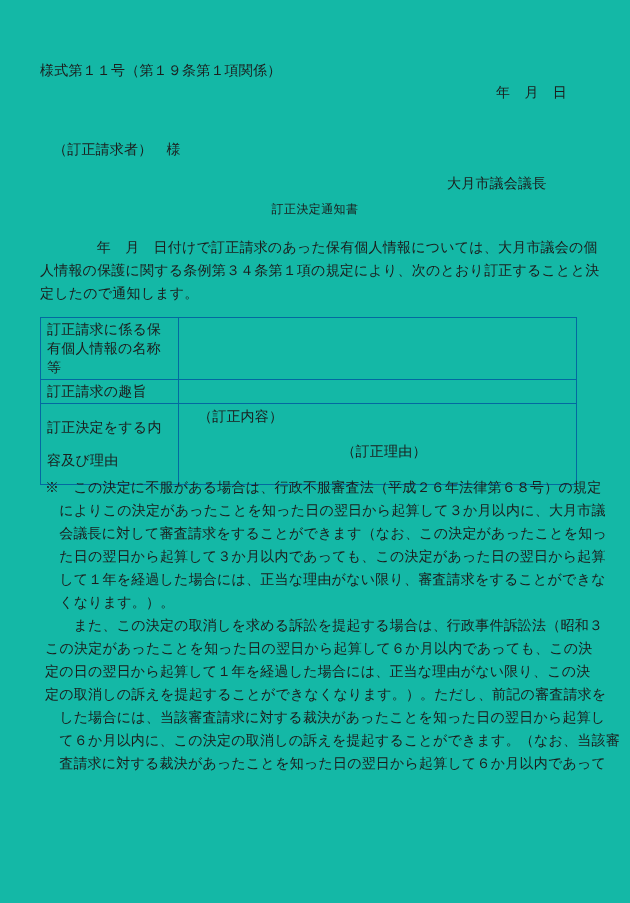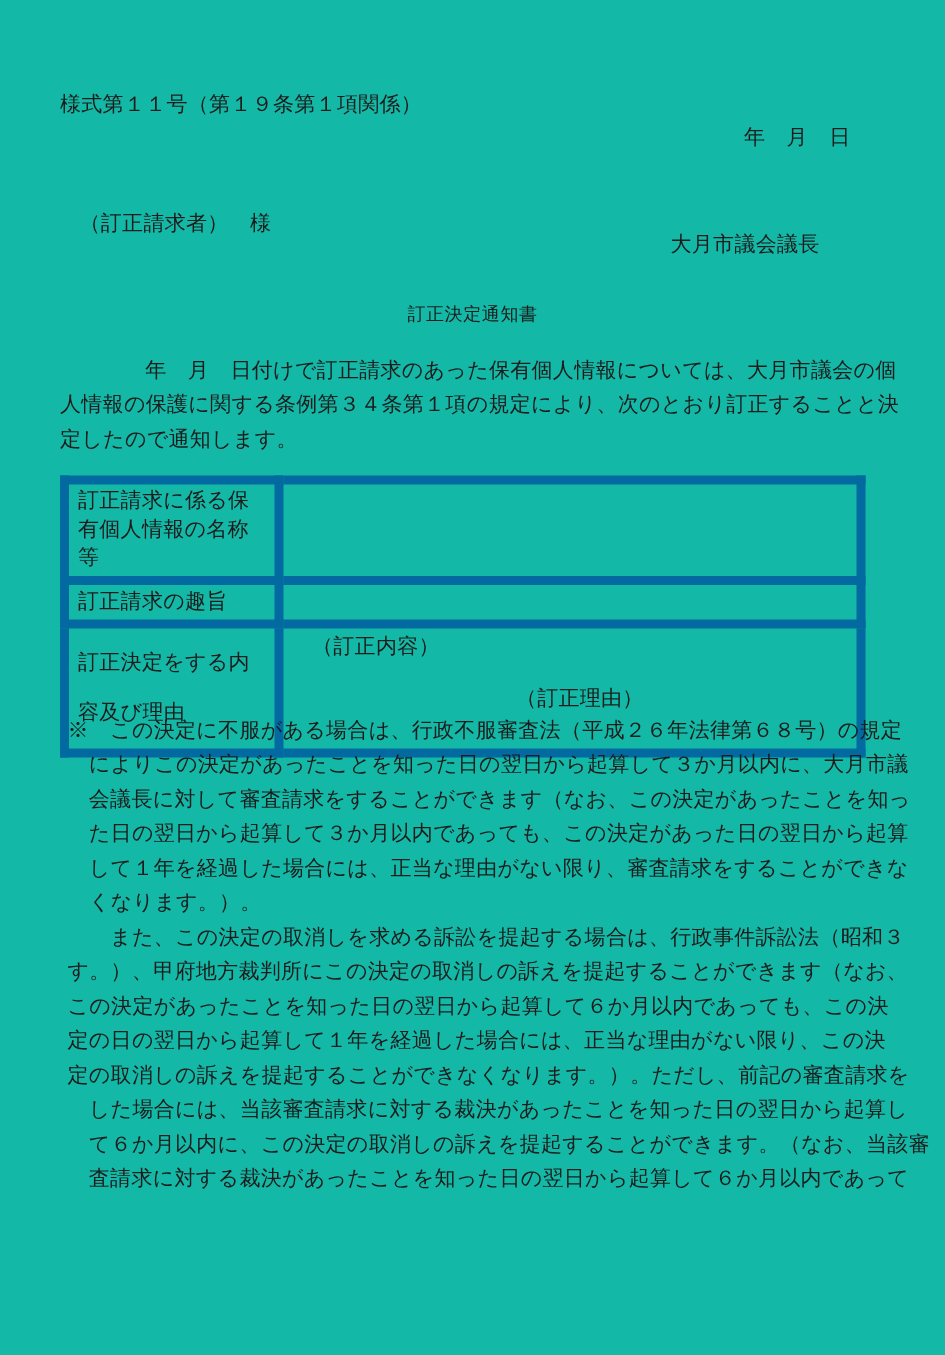--- a/index.html
+++ b/index.html
@@ -12,33 +12,33 @@
     font-family:"Liberation Serif","DejaVu Serif",serif;
     font-size:14px;
     letter-spacing:0.2px;
     overflow:hidden;
   }
   .line { white-space:pre; line-height:23px; }
 
   .form-number   { position:absolute; left:40px;  top:59px;  }
   .date-line     { position:absolute; left:496px; top:81px;  }
   .addressee     { position:absolute; left:53px;  top:138px; }
-  .sender        { position:absolute; left:447px; top:152px; }
+  .sender        { position:absolute; left:447px; top:172px; }
   .doc-title     { position:absolute; left:0; top:198px; width:630px;
                    text-align:center; font-size:12px; letter-spacing:0.4px; }
   .body-block    { position:absolute; left:40px;  top:236px; }
 
   table.form-table {
     position:absolute; left:40px; top:317px;
     width:537px;
     border-collapse:collapse;
     table-layout:fixed;
   }
   table.form-table td {
-    border:6px solid #0369a1;
+    border:1px solid #0369a1;
     font-size:14px;
     letter-spacing:0.2px;
   }
   td.cell-label {
     width:127px;
     padding:2px 4px 2px 6px;
     line-height:19px;
     vertical-align:top;
   }
   tr.row1 td { height:52px; }
@@ -94,21 +94,20 @@
     </table>
 
   <div class="notes-block">
     <div class="line">※　この決定に不服がある場合は、行政不服審査法（平成２６年法律第６８号）の規定</div>
     <div class="line">　によりこの決定があったことを知った日の翌日から起算して３か月以内に、大月市議</div>
     <div class="line">　会議長に対して審査請求をすることができます（なお、この決定があったことを知っ</div>
     <div class="line">　た日の翌日から起算して３か月以内であっても、この決定があった日の翌日から起算</div>
     <div class="line">　して１年を経過した場合には、正当な理由がない限り、審査請求をすることができな</div>
     <div class="line">　くなります。）。</div>
     <div class="line">　　また、この決定の取消しを求める訴訟を提起する場合は、行政事件訴訟法（昭和３</div>
-    <div class="line">す。）、甲府地方裁判所にこの決定の取消しの訴えを提起することができます（なお、</div>
     <div class="line">この決定があったことを知った日の翌日から起算して６か月以内であっても、この決</div>
     <div class="line">定の日の翌日から起算して１年を経過した場合には、正当な理由がない限り、この決</div>
     <div class="line">定の取消しの訴えを提起することができなくなります。）。ただし、前記の審査請求を</div>
     <div class="line">　した場合には、当該審査請求に対する裁決があったことを知った日の翌日から起算し</div>
     <div class="line">　て６か月以内に、この決定の取消しの訴えを提起することができます。（なお、当該審</div>
     <div class="line">　査請求に対する裁決があったことを知った日の翌日から起算して６か月以内であって</div>
   </div>
 
 </div>
 

